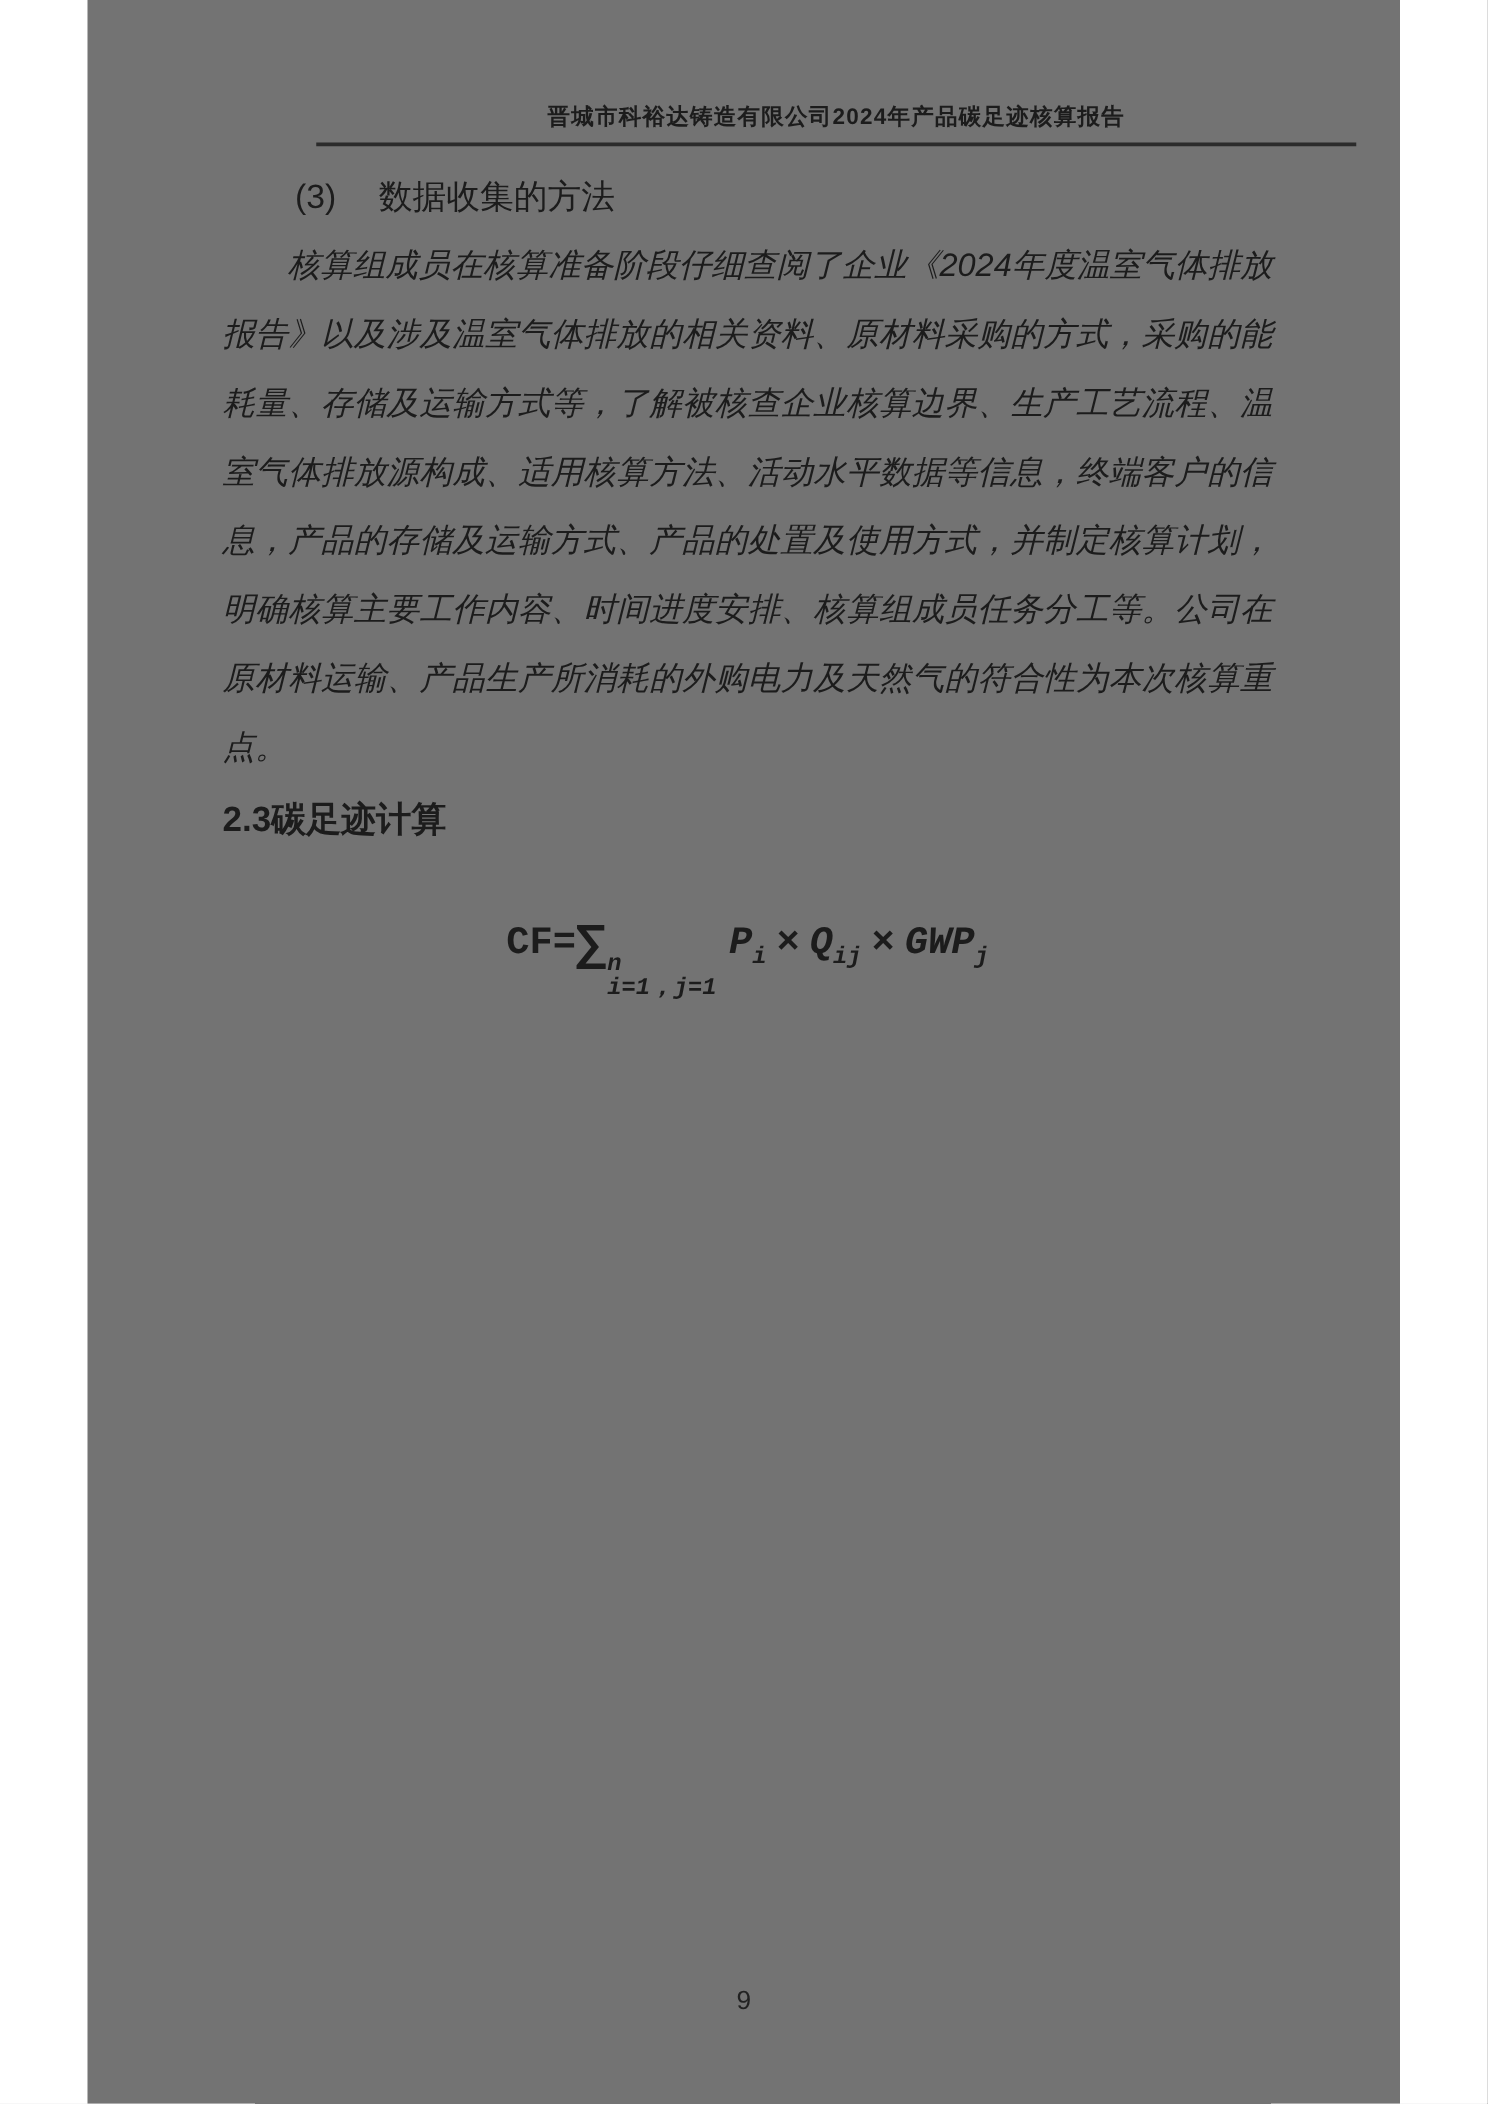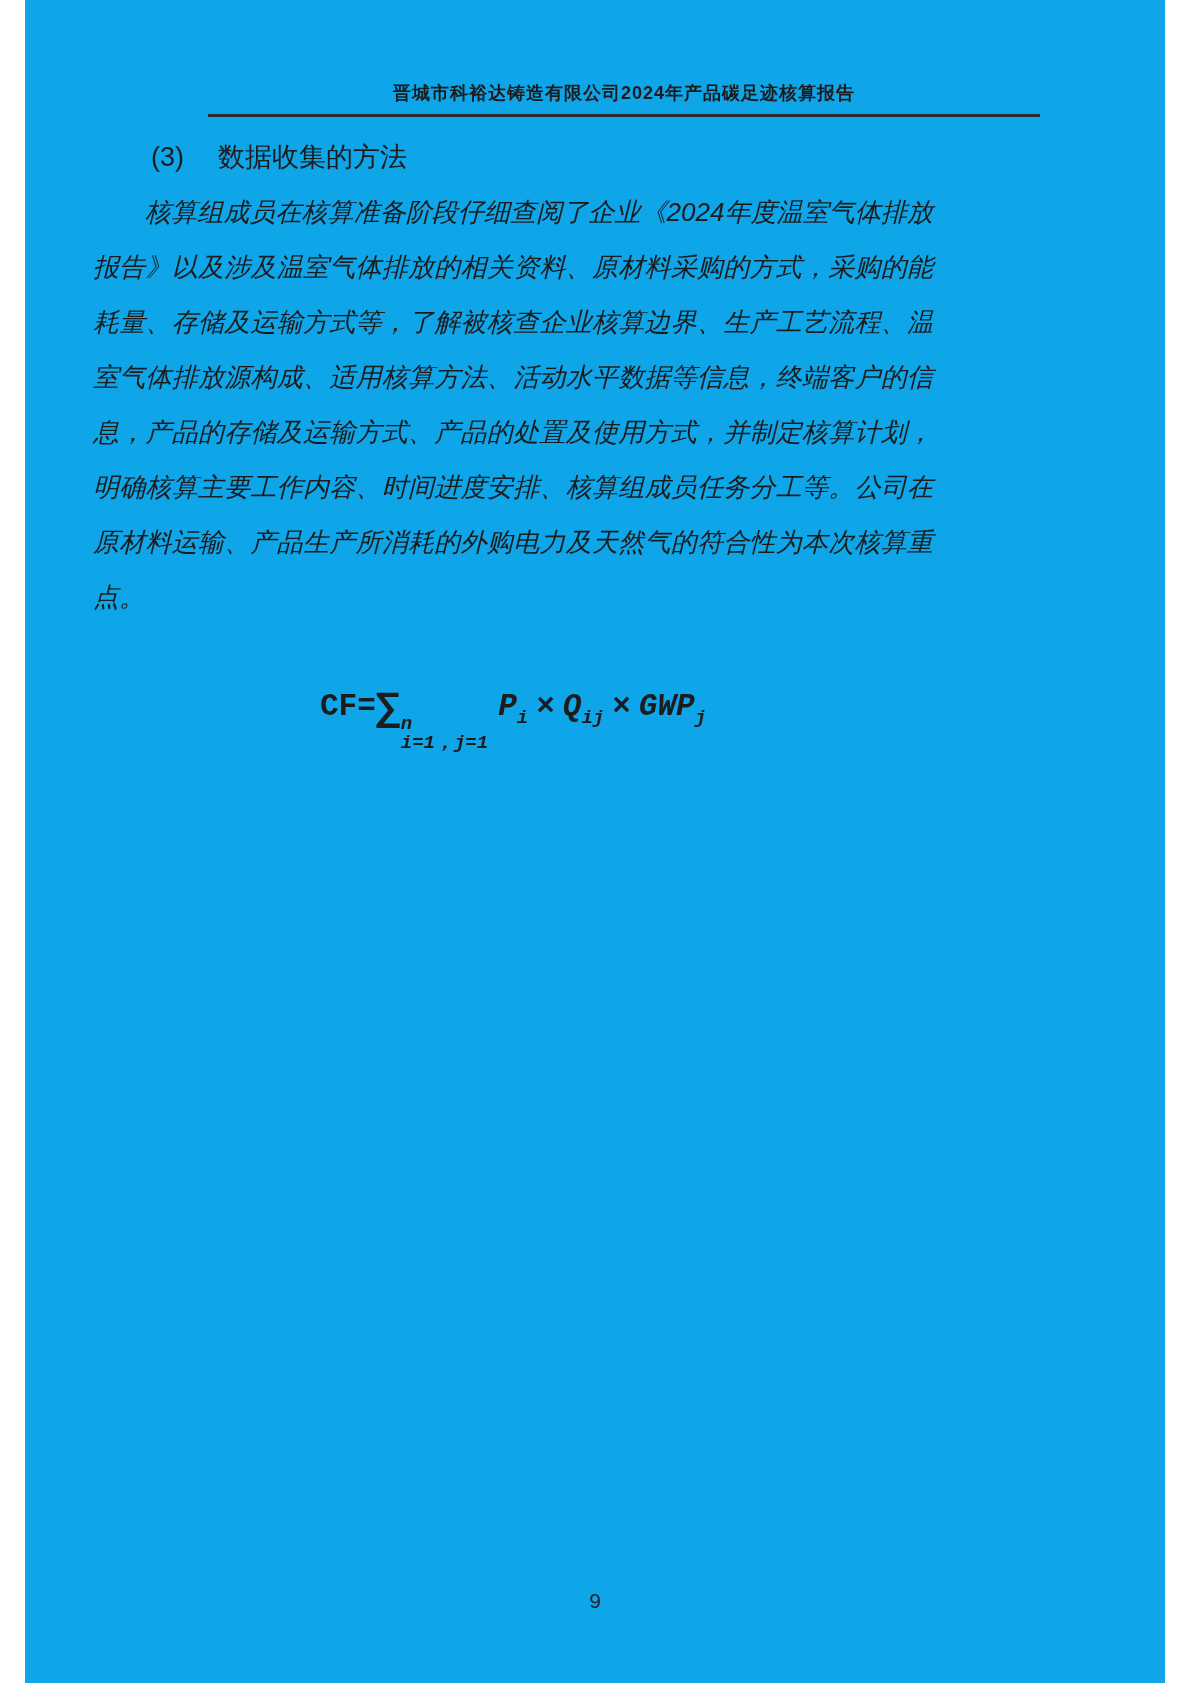--- a/index.html
+++ b/index.html
@@ -2,24 +2,24 @@
 <html><head>
 <meta charset="utf-8">
 <style>
   html, body {
     margin: 0;
     padding: 0;
     background: #ffffff;
   }
   .page {
     position: relative;
-    width: 1140px;
+    width: 1050px;
     height: 1683px;
     margin: 0 auto;
-    background: #0ea5e9;
+    background: #737373;
     color: #1c1c1c;
     font-family: "Liberation Sans", sans-serif;
     overflow: hidden;
   }
   .header-block {
     padding-top: 82px;
     margin-left: 183px;
     width: 832px;
   }
   .header-title {
@@ -28,21 +28,21 @@
     font-weight: bold;
     letter-spacing: 1px;
     line-height: 22px;
   }
   .header-rule {
     border: none;
     border-top: 3px solid #2b2b2b;
     margin: 10px 0 0 0;
   }
   .content {
-    margin-left: 68px;
+    margin-left: 108px;
     width: 840px;
   }
   .sub-heading {
     margin: 24px 0 0 0;
     padding-left: 58px;
     font-size: 27px;
     font-weight: normal;
     line-height: 32px;
   }
   .sub-heading .num {
@@ -127,20 +127,21 @@
   </div>
 
   <div class="content">
 
     <h3 class="sub-heading">
       <span class="num">(3)</span><span>数据收集的方法</span>
     </h3>
 
     <p class="body-para indent para-1">核算组成员在核算准备阶段仔细查阅了企业《2024年度温室气体排放报告》以及涉及温室气体排放的相关资料、原材料采购的方式，采购的能耗量、存储及运输方式等，了解被核查企业核算边界、生产工艺流程、温室气体排放源构成、适用核算方法、活动水平数据等信息，终端客户的信息，产品的存储及运输方式、产品的处置及使用方式，并制定核算计划，明确核算主要工作内容、时间进度安排、核算组成员任务分工等。公司在原材料运输、产品生产所消耗的外购电力及天然气的符合性为本次核算重点。</p>
 
+    <h2 class="section-heading">2.3碳足迹计算</h2>
 
 
     <div class="formula">
       <span class="up">CF</span><span class="up">=</span><span class="sigma">∑</span><span class="limits">
           <span>n</span>
           <span>i=1，j=1</span>
         </span><span class="gap"></span><span class="it">P</span><sub>i</sub><span class="times">×</span><span class="it">Q</span><sub>ij</sub><span class="times">×</span><span class="it">GWP</span><sub>j</sub>
     </div>
 
 

